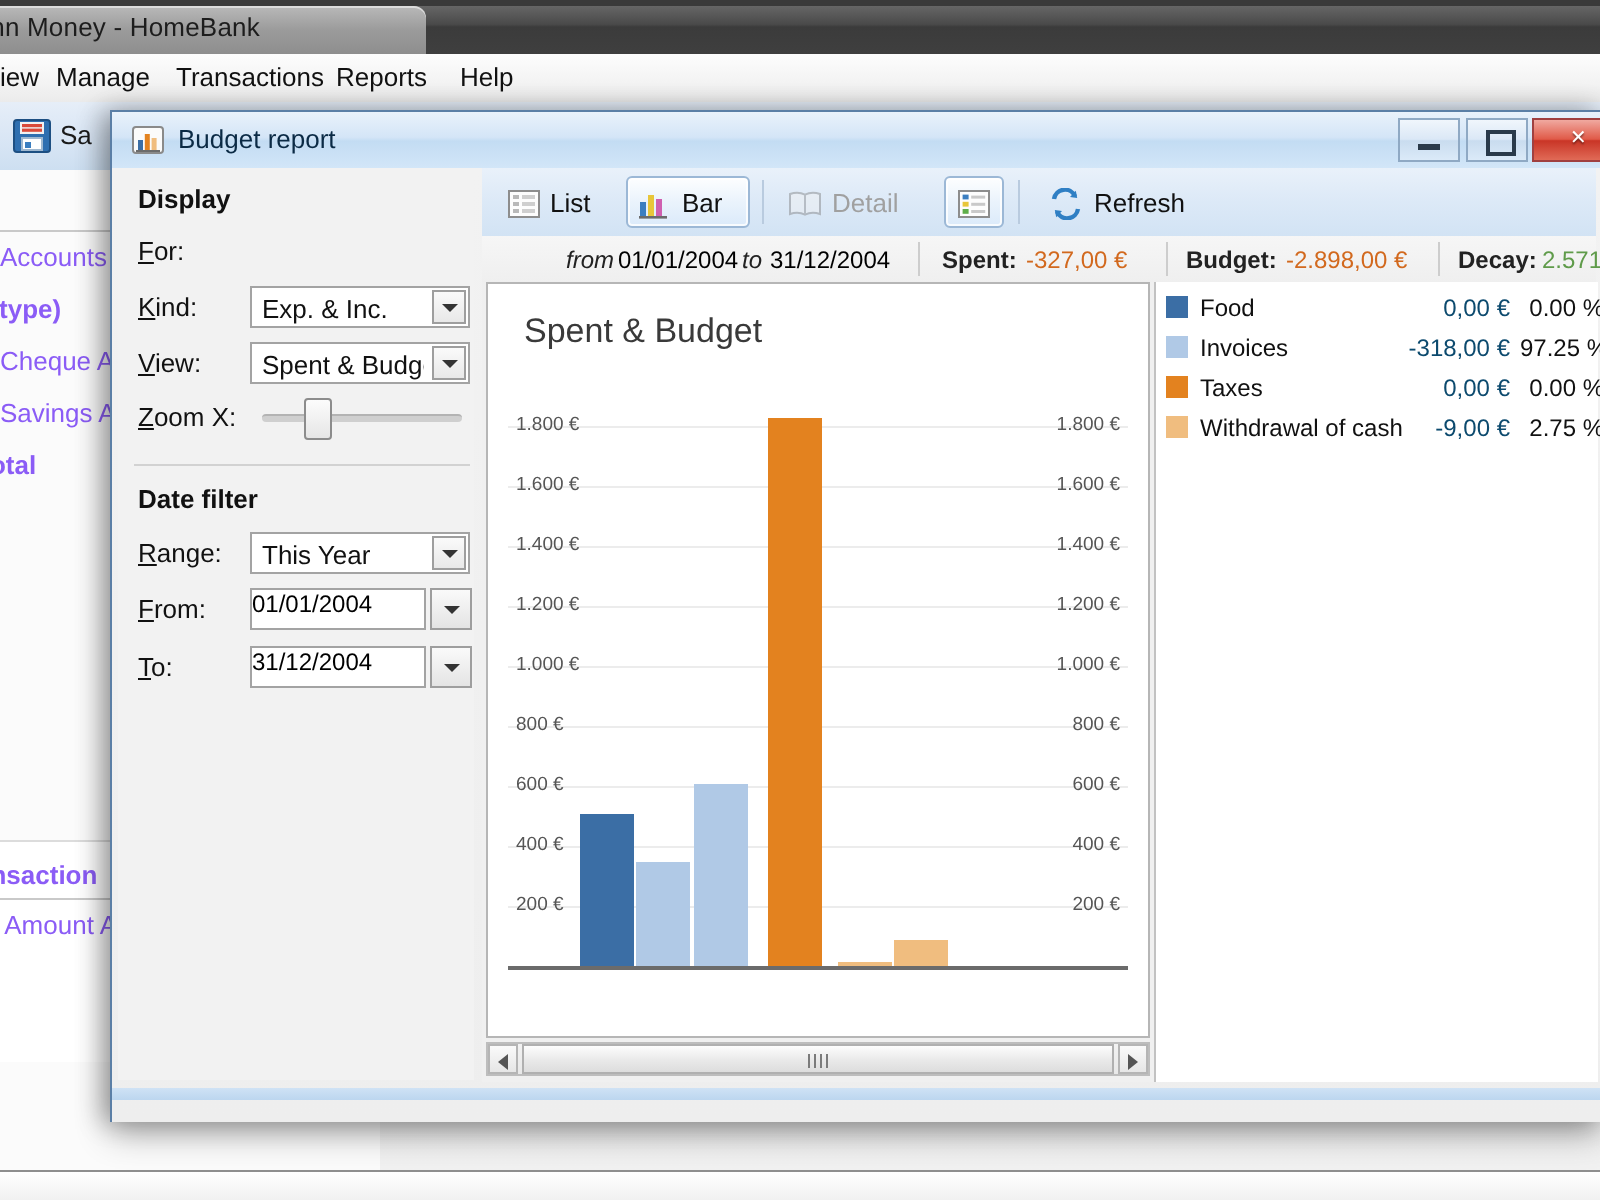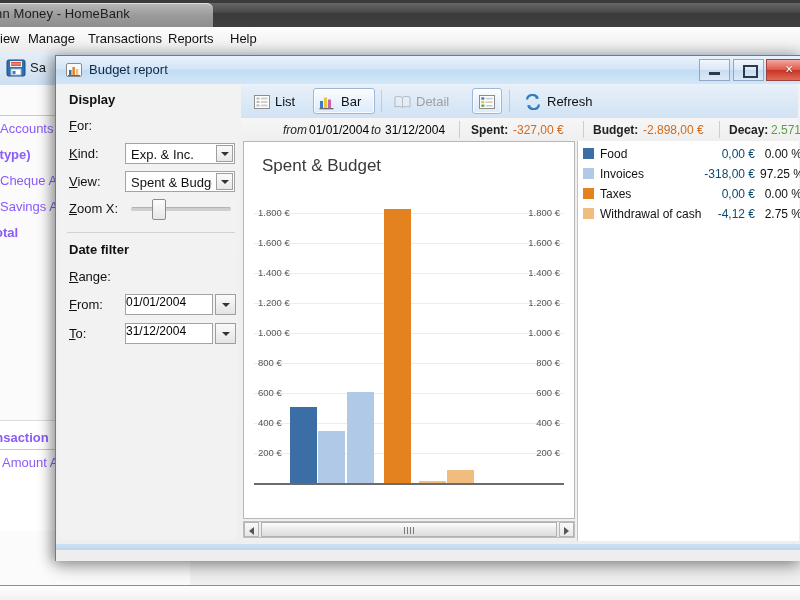--- a/index.html
+++ b/index.html
@@ -369,20 +369,24 @@
 
         <div class="fld-label" style="left:10px;top:117px;"><u>Z</u>oom X:</div>
         <div class="slider-track" style="left:72px;top:123px;width:100px;"></div>
         <div class="slider-knob" style="left:93px;top:115px;"></div>
 
         <div class="hr-soft" style="left:8px;top:148px;width:168px;"></div>
 
         <div class="grp-title" style="left:10px;top:158px;">Date filter</div>
 
         <div class="fld-label" style="left:10px;top:185px;"><u>R</u>ange:</div>
+        <div class="combo" style="left:66px;top:182px;width:110px;">
+          <span class="cval">This Year</span>
+          <span class="carrow"></span>
+        </div>
 
         <div class="fld-label" style="left:10px;top:213px;"><u>F</u>rom:</div>
         <div class="combo-split" style="left:66px;top:210px;width:88px;">
           <span class="cval" style="right:4px;">01/01/2004</span>
         </div>
         <div class="spin-btn" style="left:156px;top:210px;"></div>
 
         <div class="fld-label" style="left:10px;top:242px;"><u>T</u>o:</div>
         <div class="combo-split" style="left:66px;top:239px;width:88px;">
           <span class="cval" style="right:4px;">31/12/2004</span>
@@ -545,21 +549,21 @@
             </div>
             <div class="lg-row" style="top: 43px;">
               <span class="lg-swatch" style="background: rgb(227, 130, 31);"></span>
               <span class="lg-name">Taxes</span>
               <span class="lg-amt">0,00 €</span>
               <span class="lg-pct">0.00 %</span>
             </div>
             <div class="lg-row" style="top: 63px;">
               <span class="lg-swatch" style="background: rgb(240, 189, 127);"></span>
               <span class="lg-name">Withdrawal of cash</span>
-              <span class="lg-amt">-4,12 €</span>
+              <span class="lg-amt">-9,00 €</span>
               <span class="lg-pct">2.75 %</span>
             </div>
           </div>
       </div>
 
       <div class="dlg-gripbar"></div>
     </div>
   </div>
 
   <div class="screen-bottom"></div>

